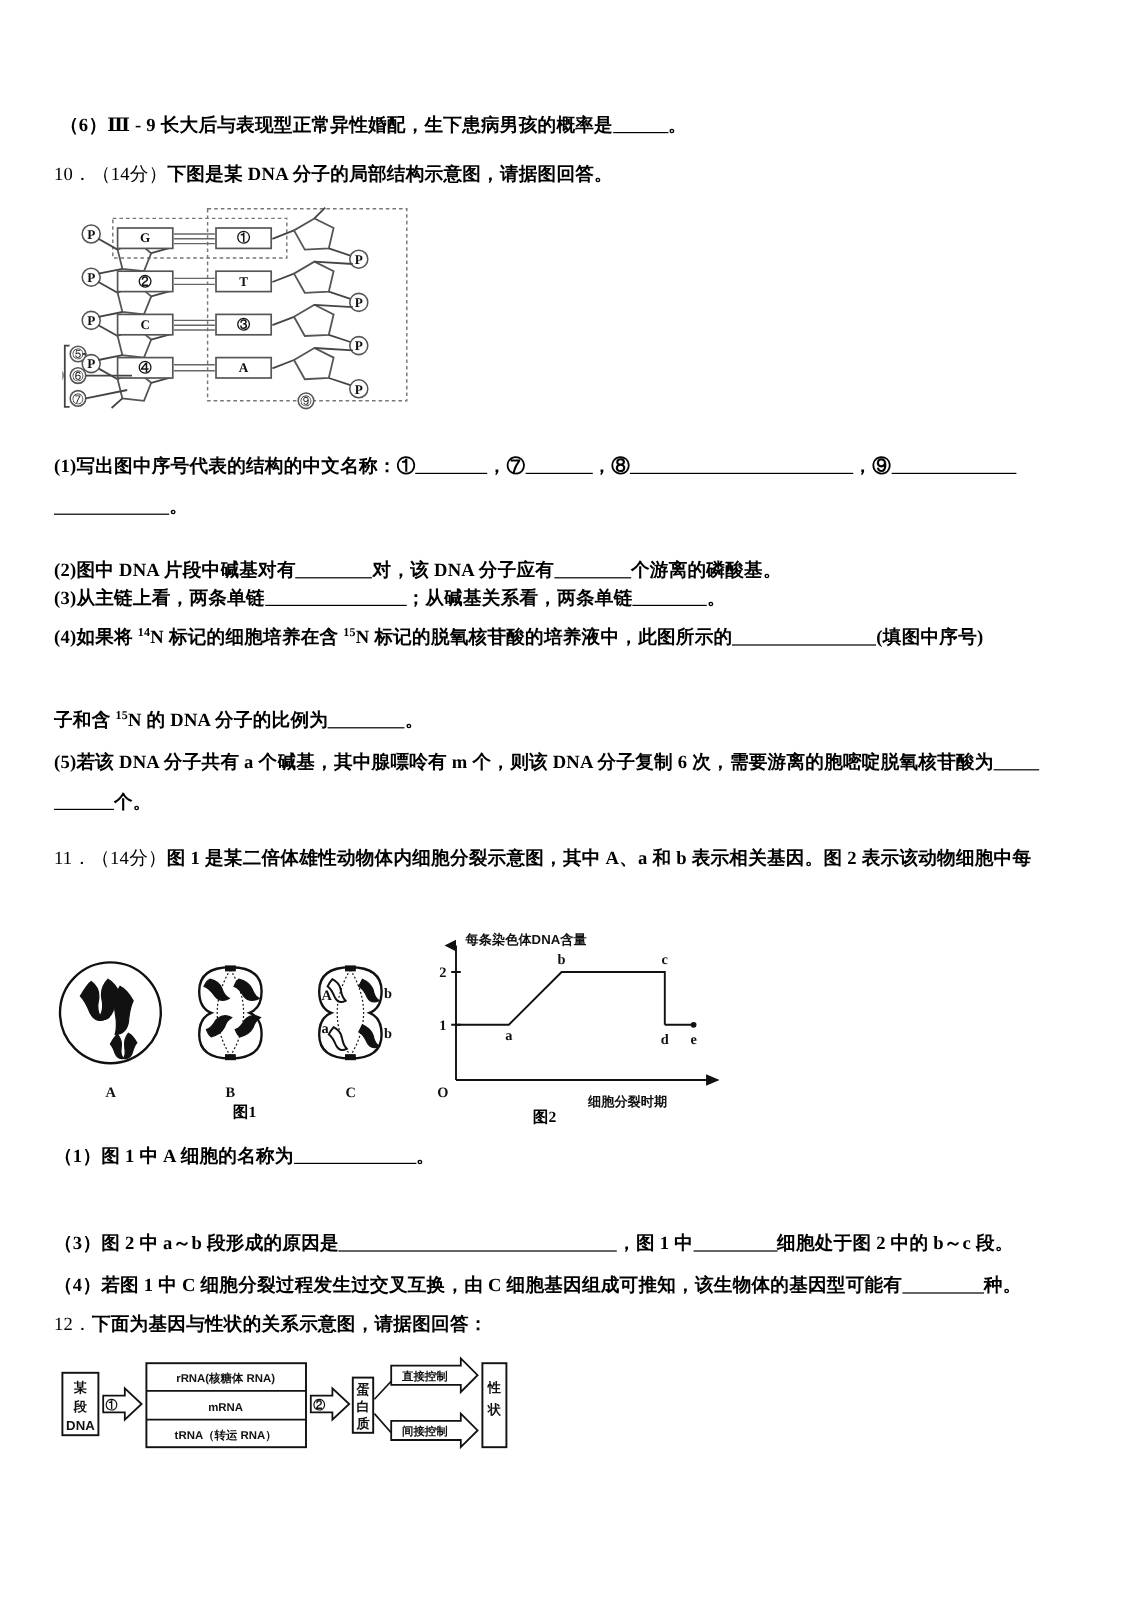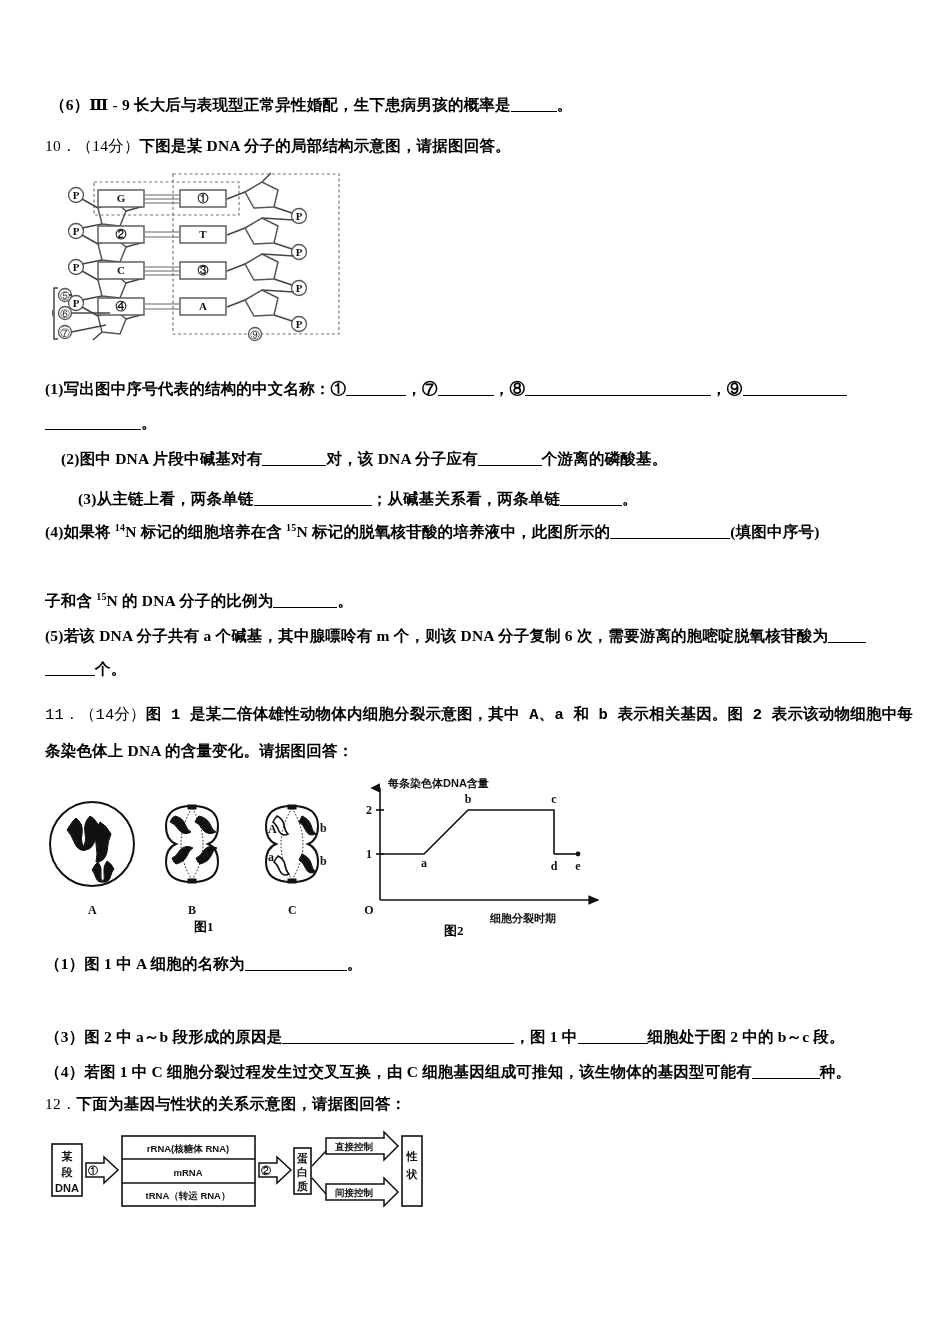--- a/index.html
+++ b/index.html
@@ -265,47 +265,44 @@
     </svg>
   </div>
 
   <div class="qline" style="left:45px; top:378px;">
     <span>(1)写出图中序号代表的结构的中文名称：①</span><span class="blank" style="width:60px;"></span><span>，⑦</span><span class="blank" style="width:56px;"></span><span>，⑧</span><span class="blank" style="width:186px;"></span><span>，⑨</span><span class="blank" style="width:104px;"></span>
   </div>
   <div class="qline" style="left:45px; top:412px;">
     <span class="blank" style="width:96px;"></span><span>。</span>
   </div>
 
-  <div class="qline" style="left:45px; top:448px;margin-left:16px;">
+  <div class="qline" style="left:45px; top:465px;">
     <span>(2)图中 DNA 片段中碱基对有</span><span class="blank" style="width:64px;"></span><span>对，该 DNA 分子应有</span><span class="blank" style="width:64px;"></span><span>个游离的磷酸基。</span>
   </div>
 
-  <div class="qline" style="left:45px; top:488px;margin-left:33px;">
+  <div class="qline" style="left:45px; top:488px;">
     <span>(3)从主链上看，两条单链</span><span class="blank" style="width:118px;"></span><span>；从碱基关系看，两条单链</span><span class="blank" style="width:62px;"></span><span>。</span>
   </div>
 
   <div class="qline" style="left:45px; top:521px;">
     <span>(4)如果将 </span><sup class="iso">14</sup><span>N 标记的细胞培养在含 </span><sup class="iso">15</sup><span>N 标记的脱氧核苷酸的培养液中，此图所示的</span><span class="blank" style="width:120px;"></span><span>(填图中序号)</span>
   </div>
   <div class="qline" style="left:45px; top:590px;">
     <span>子和含 </span><sup class="iso">15</sup><span>N 的 DNA 分子的比例为</span><span class="blank" style="width:64px;"></span><span>。</span>
   </div>
 
   <div class="qline" style="left:45px; top:625px;">
     <span>(5)若该 DNA 分子共有 a 个碱基，其中腺嘌呤有 m 个，则该 DNA 分子复制 6 次，需要游离的胞嘧啶脱氧核苷酸为</span><span class="blank" style="width:38px;"></span>
   </div>
   <div class="qline" style="left:45px; top:658px;">
     <span class="blank" style="width:50px;"></span><span>个。</span>
   </div>
 
-  <div class="qline" style="left:45px; top:705px;font-family:Liberation Mono, monospace;">
+  <div class="qline" style="left:45px; top:705px;">
     <span class="num-lead">11．</span><span class="num-lead">（14分）</span><span>图 1 是某二倍体雄性动物体内细胞分裂示意图，其中 A、a 和 b 表示相关基因。图 2 表示该动物细胞中每</span>
-  </div>
-  <div class="qline" style="left:45px; top:740px;">
-    <span>条染色体上 DNA 的含量变化。请据图回答：</span>
   </div>
 
   <div id="fig1">
     <svg width="330" height="150" viewBox="0 0 330 150" xmlns="http://www.w3.org/2000/svg">
       <defs>
         <style>
           .mem { stroke:#111; stroke-width:2; fill:none; }
           .chr { fill:#111; stroke:#111; stroke-width:1; }
           .sp  { stroke:#111; stroke-width:1; fill:none; stroke-dasharray:1.6 1.8; }
           .cl  { font-family:"Liberation Serif",serif; font-size:12px; font-weight:700; fill:#111; }

